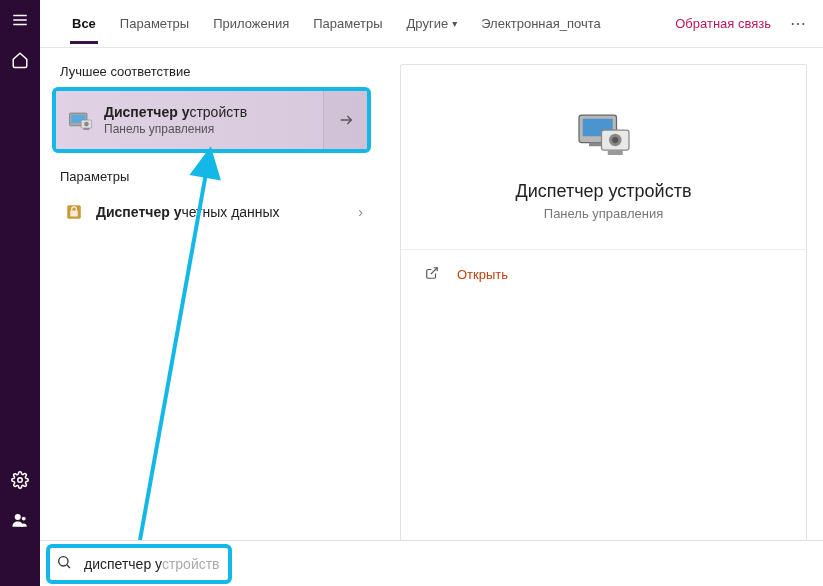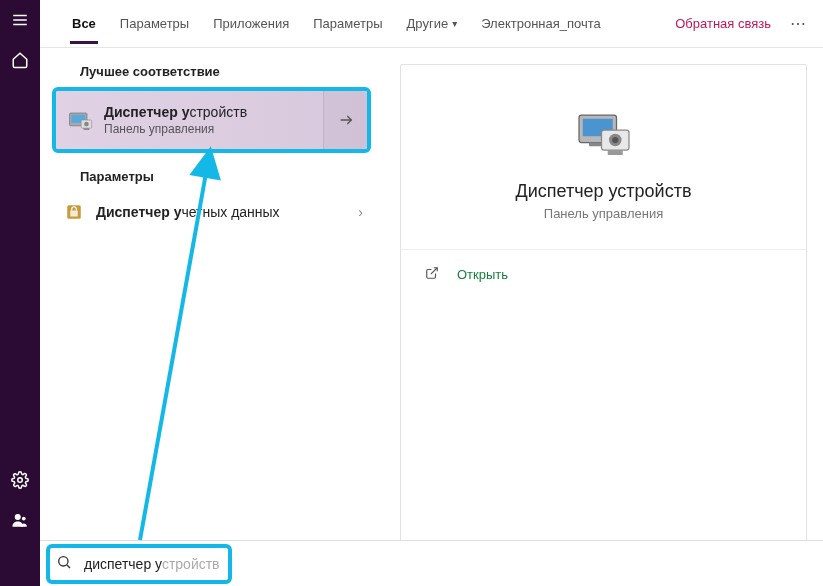--- a/index.html
+++ b/index.html
@@ -19,21 +19,21 @@
     .tab.active::after { content: ""; position: absolute; left: 10px; right: 10px; bottom: 0; height: 3px; background: #3a1244; }
     .tab .chev { margin-left: 4px; font-size: 10px; }
     .tabs-spacer { flex: 1; }
     .feedback { color: #be185d; padding: 0 12px; cursor: pointer; }
     .more-dots { width: 32px; text-align: center; color: #555; cursor: pointer; font-size: 16px; letter-spacing: 2px; }
     
     .content { flex: 1; display: flex; }
     .left-col { width: 344px; border-right: 1px solid transparent; }
     .right-col { flex: 1; padding: 16px 16px 0 16px; }
     
-    .section-header { padding: 16px 20px 8px 20px; font-weight: 700; color: #222; margin-left: 20px; }
+    .section-header { padding: 16px 20px 8px 20px; font-weight: 400; color: #222; }
     
     .best-match { margin: 0 12px; border: 4px solid #14b8e6; border-radius: 6px; overflow: hidden; position: relative; }
     .best-match-inner { display: flex; align-items: center; background: linear-gradient(to right, #e0d2e4 0%, #d8c8dd 100%); height: 58px; }
     .bm-icon { width: 48px; height: 58px; display: flex; align-items: center; justify-content: center; }
     .bm-text { flex: 1; }
     .bm-title { font-size: 14px; color: #222; }
     .bm-title b { font-weight: 600; }
     .bm-sub { font-size: 12px; color: #555; margin-top: 2px; }
     .bm-arrow { width: 44px; height: 58px; display: flex; align-items: center; justify-content: center; background: rgba(0,0,0,0.03); border-left: 1px solid rgba(0,0,0,0.08); color: #555; }
     
@@ -43,21 +43,21 @@
     .result-row .r-title b { font-weight: 600; }
     .result-row .r-chev { color: #888; font-size: 14px; }
     
     .detail-card { border: 1px solid #e2e2e2; border-radius: 2px; height: 500px; }
     .detail-hero { display: flex; flex-direction: column; align-items: center; padding: 40px 20px 28px 20px; border-bottom: 1px solid #eee; }
     .detail-hero svg { margin-bottom: 16px; }
     .detail-title { font-size: 18px; color: #222; margin-bottom: 4px; }
     .detail-sub { font-size: 13px; color: #777; }
     .detail-action { display: flex; align-items: center; padding: 16px 24px; cursor: pointer; }
     .detail-action .a-icon { width: 20px; margin-right: 12px; color: #555; }
-    .detail-action .a-label { font-size: 13px; color: #15803d; }
+    .detail-action .a-label { font-size: 13px; color: #c2410c; }
     
     .searchbar { position: absolute; left: 40px; right: 0; bottom: 0; height: 46px; background: #fff; border-top: 1px solid #ddd; display: flex; align-items: center; padding: 0 16px; }
     .searchbar .s-icon { margin-right: 12px; color: #333; }
     .hl-box { position: absolute; border: 4px solid #14b8e6; border-radius: 6px; pointer-events: none; }
     
     .annotation-arrow { position: absolute; pointer-events: none; }
   </style>
 </head>
 <body>
 

